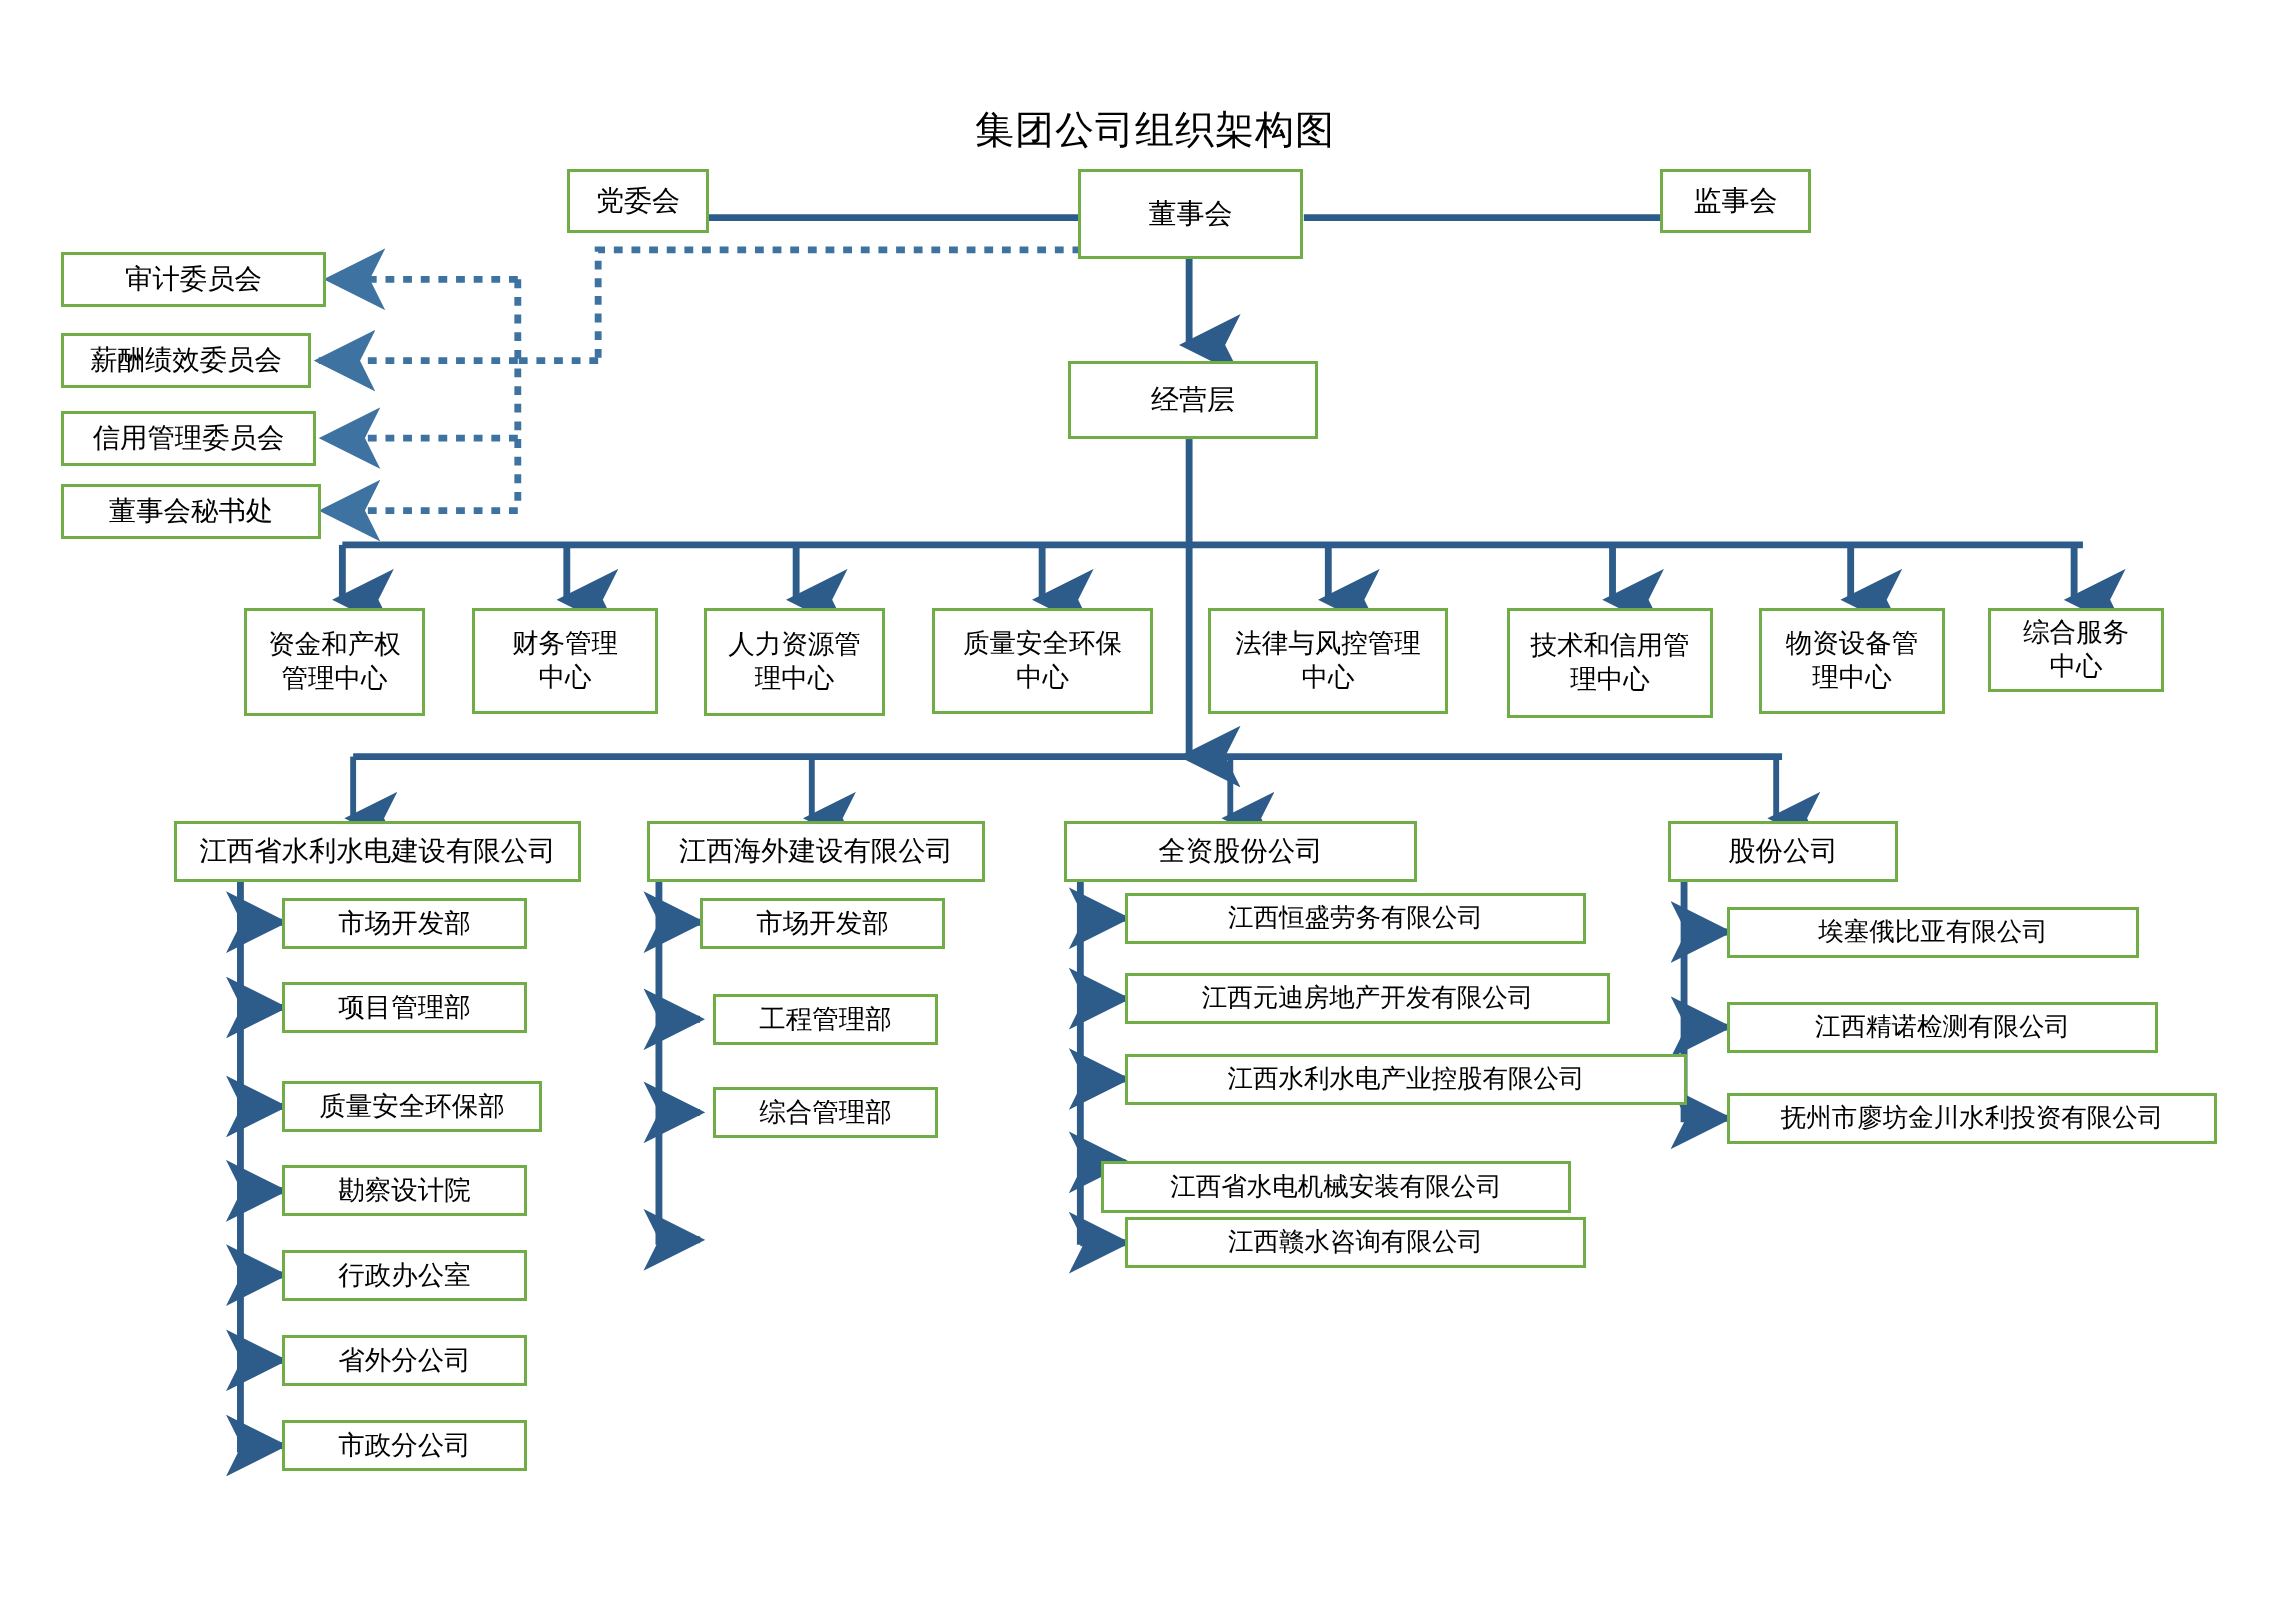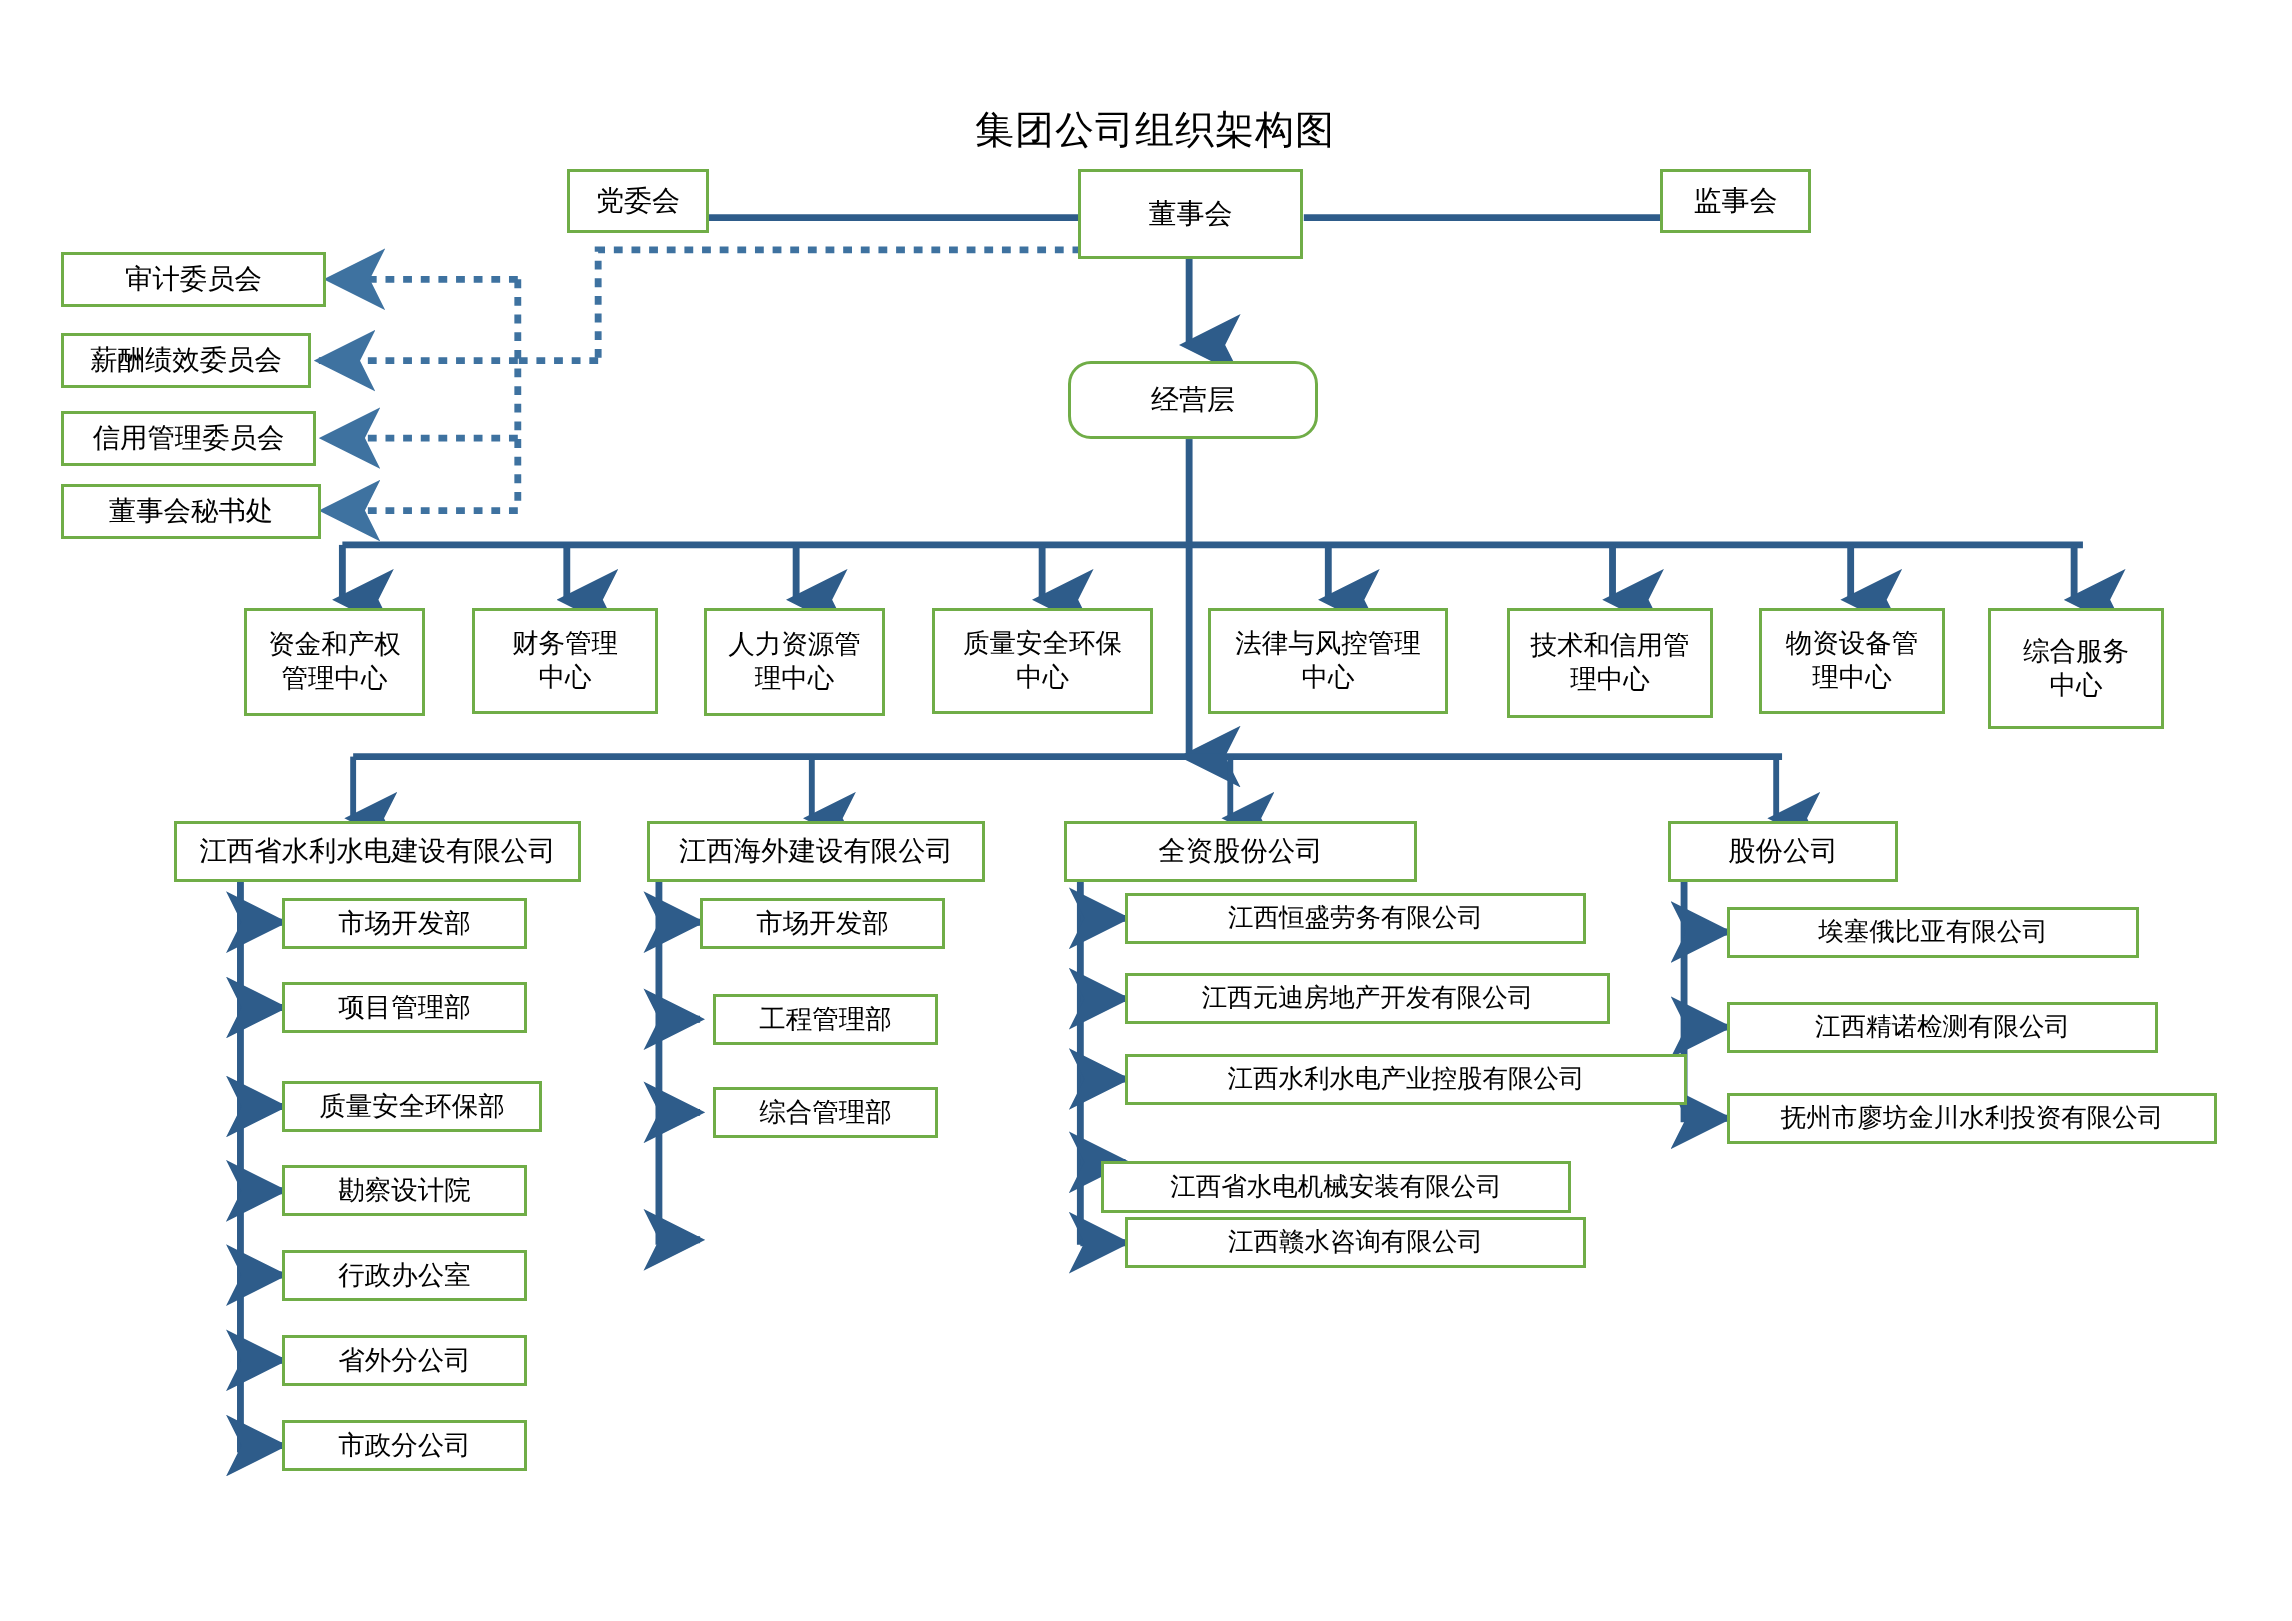--- a/index.html
+++ b/index.html
@@ -141,21 +141,21 @@
 
   <div class="node fs-29" style="left:567px; top:169px; width:142px; height:64px;">
     <span class="lbl">党委会</span>
   </div>
   <div class="node fs-29" style="left:1078px; top:169px; width:225px; height:90px;">
     <span class="lbl">董事会</span>
   </div>
   <div class="node fs-29" style="left:1660px; top:169px; width:151px; height:64px;">
     <span class="lbl">监事会</span>
   </div>
-  <div class="node fs-29" style="left:1068px; top:361px; width:250px; height:78px;border-radius:23px;">
+  <div class="node fs-29" style="left:1068px; top:361px; width:250px; height:78px;">
     <span class="lbl">经营层</span>
   </div>
 
   <div class="node fs-28" style="left:61px; top:252px; width:265px; height:55px;">
     <span class="lbl">审计委员会</span>
   </div>
   <div class="node fs-28" style="left:61px; top:333px; width:250px; height:55px;">
     <span class="lbl">薪酬绩效委员会</span>
   </div>
   <div class="node fs-28" style="left:61px; top:411px; width:255px; height:55px;">
@@ -186,21 +186,21 @@
 中心</span>
   </div>
   <div class="node fs-27" style="left:1507px; top:608px; width:206px; height:110px;">
     <span class="lbl">技术和信用管
 理中心</span>
   </div>
   <div class="node fs-27" style="left:1759px; top:608px; width:186px; height:106px;">
     <span class="lbl">物资设备管
 理中心</span>
   </div>
-  <div class="node fs-27" style="left:1988px; top:608px; width:176px; height:121px;">
+  <div class="node fs-27" style="left:1988px; top:608px; width:176px; height:84px;">
     <span class="lbl">综合服务
 中心</span>
   </div>
 
   <div class="node fs-28" style="left:174px; top:821px; width:407px; height:61px;">
     <span class="lbl">江西省水利水电建设有限公司</span>
   </div>
   <div class="node fs-28" style="left:647px; top:821px; width:338px; height:61px;">
     <span class="lbl">江西海外建设有限公司</span>
   </div>

